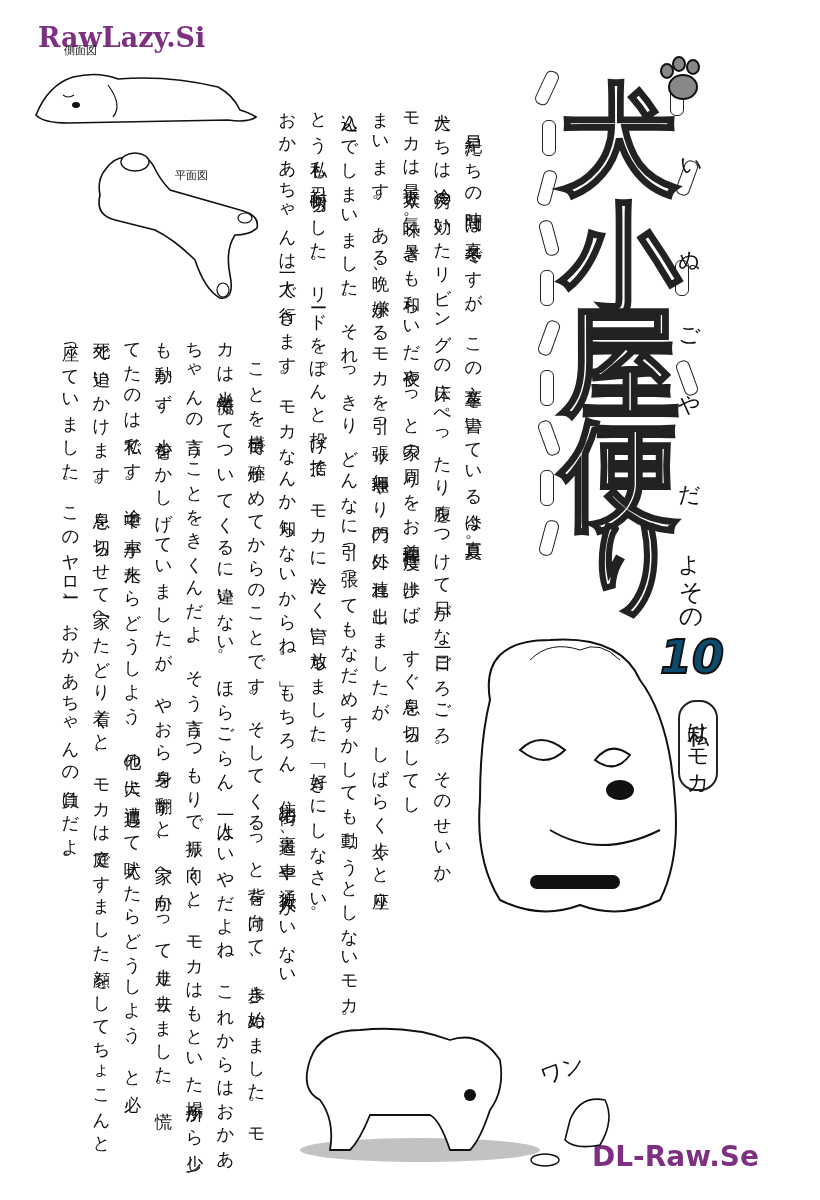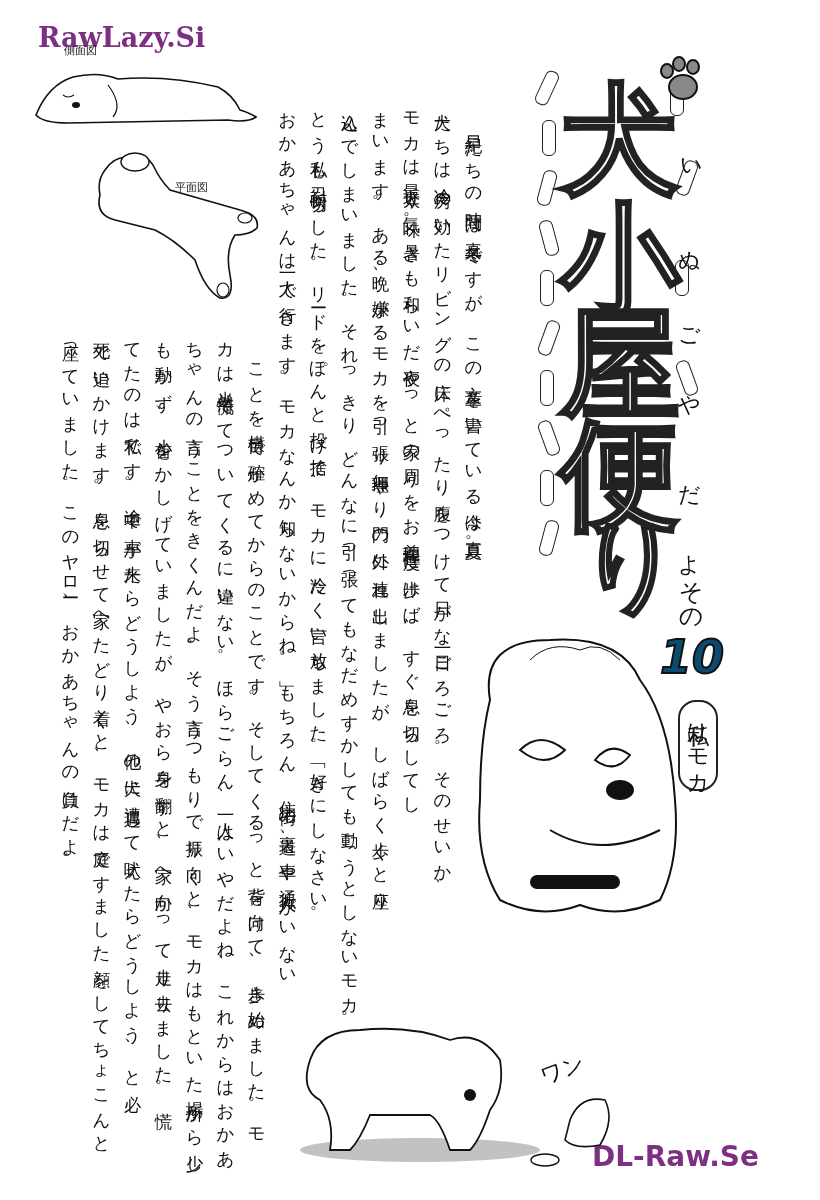--- a/index.html
+++ b/index.html
@@ -44,21 +44,21 @@
   <span class="label-small" style="left:36px; top:-22px;">側面図</span>
 </div>
 
 <div class="illus" style="left:75px; top:140px; width:190px; height:170px;">
   <svg width="190" height="170" viewBox="0 0 190 170">
     <path d="M30 30 Q40 15 55 18 Q70 12 78 25 Q85 40 95 50 Q130 60 165 70 Q185 75 182 88 Q175 95 160 95 Q150 110 155 135 Q160 160 145 158 Q130 150 120 120 Q100 100 80 90 Q60 85 40 80 Q20 75 25 55 Q22 40 30 30 Z" fill="#fff" stroke="#111" stroke-width="1.6"></path>
     <ellipse cx="60" cy="22" rx="14" ry="9" fill="#fff" stroke="#111" stroke-width="1.4"></ellipse>
     <ellipse cx="170" cy="78" rx="7" ry="5" fill="#fff" stroke="#111" stroke-width="1.2"></ellipse>
     <ellipse cx="148" cy="150" rx="6" ry="7" fill="#fff" stroke="#111" stroke-width="1.2"></ellipse>
   </svg>
-  <span class="label-small" style="left:100px; top:40px;">平面図</span>
+  <span class="label-small" style="left:100px; top:28px;">平面図</span>
 </div>
 
 <div>
   <div class="vcol" style="left:464px; top:100px;">　早紀たちの時間は真冬ですが、この文章を書いている今は真夏。</div>
   <div class="vcol" style="left:433px; top:100px;">犬たちは冷房の効いたリビングの床にぺったり腹をつけて日がな一日ごろごろ。そのせいか、</div>
   <div class="vcol" style="left:402px; top:100px;">モカは最近太り気味。暑さも和らいだ夜やっと家の周りをお義理程度に歩けば、すぐ息を切らしてし</div>
   <div class="vcol" style="left:371px; top:100px;">まいます。ある晩、嫌がるモカを引っ張り無理やり門の外に連れ出しましたが、しばらく歩くと座り</div>
   <div class="vcol" style="left:340px; top:100px;">込んでしまいました。それっきり どんなに引っ張ってもなだめすかしても動こうとしないモカ。とう</div>
   <div class="vcol" style="left:309px; top:100px;">とう私も忍耐切らした。リードをぽんと投げ捨て、モカに冷たく言い放ちました。「好きにしなさい。</div>
   <div class="vcol" style="left:278px; top:100px;">おかあちゃんは一人で行きます。モカなんか知らないからね。」もちろん、住宅街の裏道、車や通行人がいない</div>

